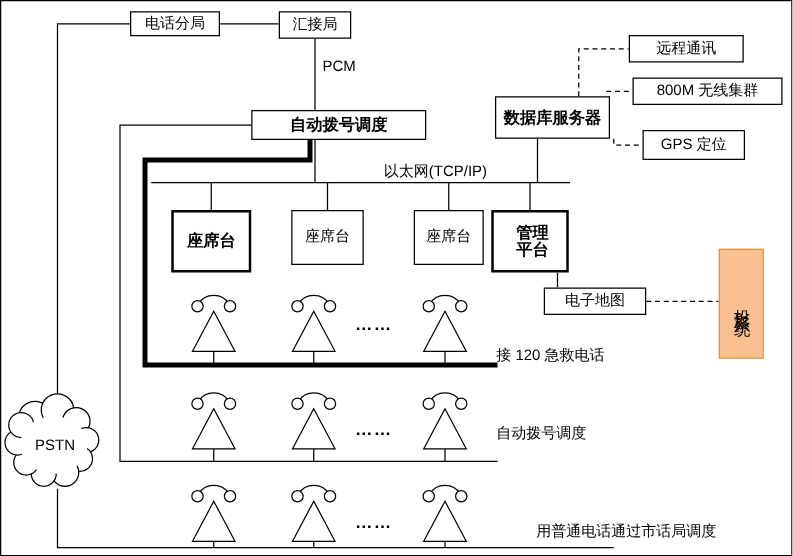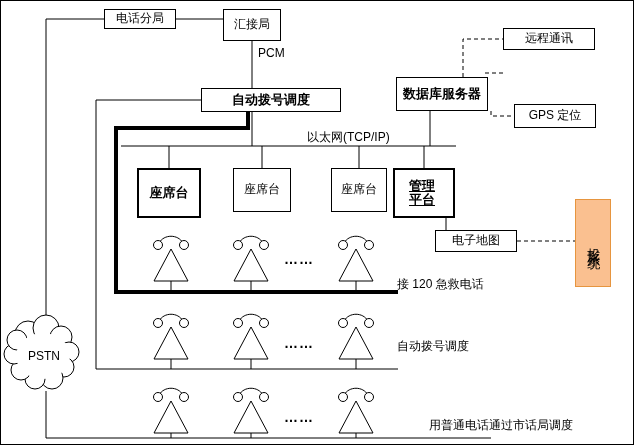--- a/index.html
+++ b/index.html
@@ -23,33 +23,33 @@
   .bold{font-weight:bold;font-size:13px;}
   .thick{border-width:2px;}
   .lbl{position:absolute;white-space:nowrap;line-height:14px;text-align:center;}
   .dots{position:absolute;font-weight:bold;font-size:14px;letter-spacing:1px;}
   .vtext{
     writing-mode:vertical-rl;text-orientation:upright;
     letter-spacing:3px;font-size:13px;
   }
   
   .b-branch {left:103px;top:8px;  width:72px; height:20px;}
-  .b-tandem {left:222px;top:8px;  width:58px; height:32px;}
+  .b-tandem {left:222px;top:8px;  width:58px; height:22px;}
   .b-switch {left:200px;top:87px; width:140px;height:24px;}
   .b-db     {left:395px;top:76px; width:92px;height:34px;}
   .b-remote {left:502px;top:27px; width:92px; height:22px;}
   .b-800m   {left:505px;top:61px; width:120px;height:22px;}
   .b-gps    {left:513px;top:103px;width:82px; height:24px;}
   .b-agent1 {left:136px;top:167px;width:64px; height:50px;}
   .b-agent2 {left:232px;top:167px;width:58px; height:44px;}
   .b-agent3 {left:330px;top:167px;width:56px; height:44px;}
   .b-mgmt   {left:392px;top:167px;width:62px; height:50px;}
   .b-emap   {left:434px;top:229px;width:82px; height:22px;}
   .b-proj   {left:574px;top:198px;width:36px; height:88px;}
-  .wrap2{display:inline-block;width:30px;word-break:break-all;text-align:left;text-decoration:underline;}
+  .wrap2{display:inline-block;width:30px;word-break:break-all;text-align:right;}
   
   .l-pcm    {left:257px;top:45px;}
   .l-eth    {left:306px;top:129px;}
   .l-120    {left:396px;top:276px;}
   .l-dial   {left:396px;top:338px;}
   .l-ord    {left:428px;top:417px;}
   .l-pstn   {left:17px; top:348px;width:52px;text-align:center;white-space:nowrap;position:absolute;}
   .d-row1{left:283px;top:250px;}
   .d-row2{left:283px;top:334px;}
   .d-row3{left:283px;top:408px;}
@@ -128,20 +128,21 @@
       <use href="#phone" transform="translate(250,412)"></use>
       <use href="#phone" transform="translate(355,412)"></use>
     </g>
   </svg>
 
   <div class="box b-branch">电话分局</div>
   <div class="box b-tandem">汇接局</div>
   <div class="box b-switch bold">自动拨号调度</div>
   <div class="box b-db bold">数据库服务器</div>
   <div class="box b-remote">远程通讯</div>
+  <div class="box b-800m">800M 无线集群</div>
   <div class="box b-gps">GPS 定位</div>
   <div class="box b-agent1 thick bold">座席台</div>
   <div class="box b-agent2">座席台</div>
   <div class="box b-agent3">座席台</div>
   <div class="box b-mgmt thick bold">
     <span class="wrap2">管理平台</span>
   </div>
   <div class="box b-emap">电子地图</div>
   <div class="box b-proj" style="background: rgb(250, 192, 144); border-color: rgb(230, 149, 63);">
     <span class="vtext">投影系统</span>

